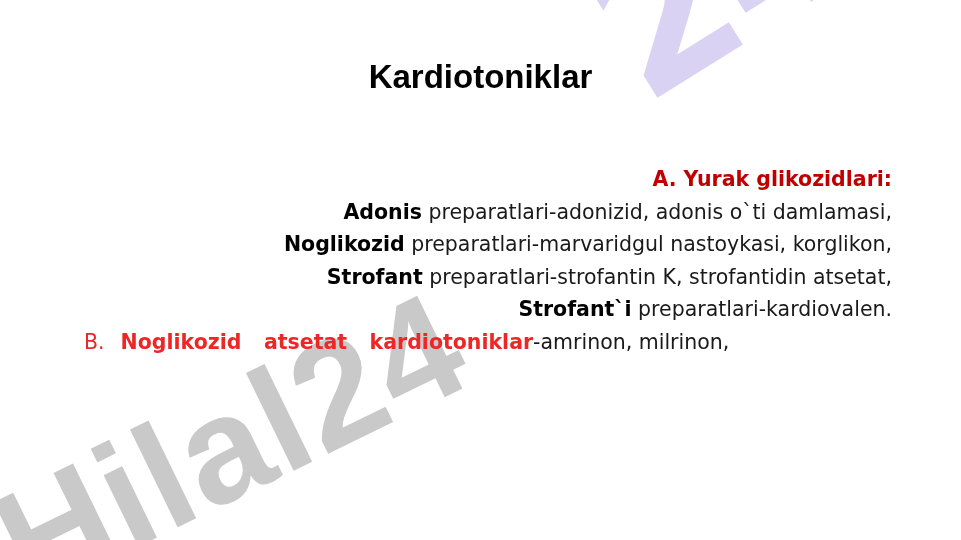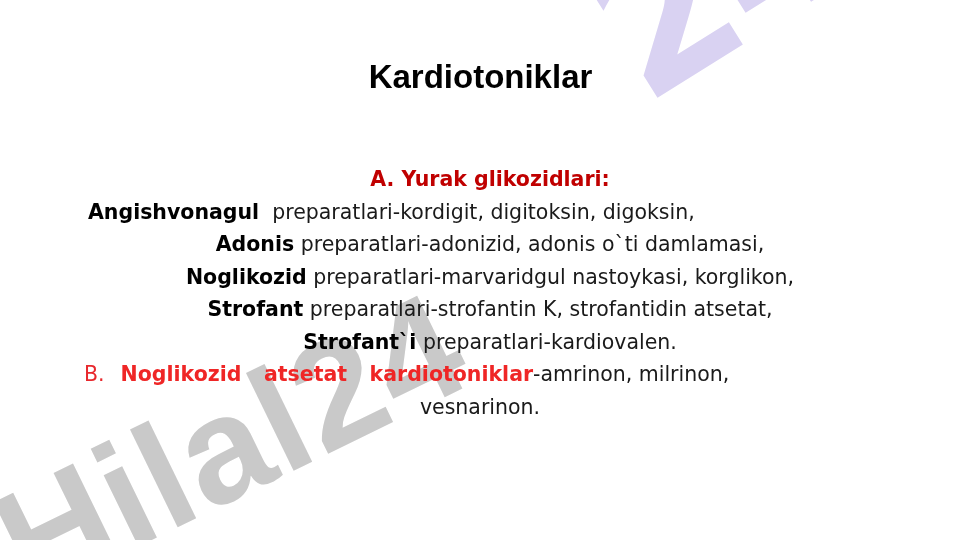--- a/index.html
+++ b/index.html
@@ -87,21 +87,21 @@
     font-size: 20.5px;
     line-height: 32.5px;
     color: #1a1a1a;
   }
   .para {
     margin: 0;
     padding: 0;
     text-align: justify;
     text-justify: inter-word;
   }
-  .para.noj { text-align: center; }
+  .para.noj { text-align: right; }
   .ind {
     display: inline-block;
     width: 20px;
   }
   .ind-sm {
     display: inline-block;
     width: 16px;
   }
   b.bold { font-weight: 700; color: #000000; }
   .red-head {
@@ -128,29 +128,27 @@
     <div id="wm-24">24</div>
     <div id="wm-diag">Hilal24</div>
   </div>
 
   <div id="title">Kardiotoniklar</div>
 
   <div id="body-block">
 
     <p class="para noj"><span class="ind"></span><span class="red-head">A. Yurak glikozidlari:</span></p>
 
-    <p class="para"><span class="ind"></span><b class="bold">Angishvonagul</b>&nbsp; <span class="blk">preparatlari-kordigit,   digitoksin,   digoksin,</span></p>
 
 
     <p class="para noj"><span class="ind"></span><b class="bold">Adonis</b><span class="blk"> preparatlari-adonizid, adonis o`ti damlamasi,</span></p>
 
     <p class="para noj"><span class="ind"></span><b class="bold">Noglikozid</b><span class="blk"> preparatlari-marvaridgul nastoykasi, korglikon,</span></p>
 
     <p class="para noj"><span class="ind"></span><b class="bold">Strofant</b><span class="blk"> preparatlari-strofantin K, strofantidin atsetat,</span></p>
 
     <p class="para noj"><span class="ind"></span><b class="bold">Strofant`i</b><span class="blk"> preparatlari-kardiovalen.</span></p>
 
     <p class="para"><span class="ind-sm"></span><span class="red-b-letter">B.</span><span class="red-bold">Noglikozid</span> <span class="red-bold">atsetat</span> <span class="red-bold">kardiotoniklar</span><span class="blk">-amrinon,</span> <span class="blk">milrinon,</span></p>
 
-    <p class="para noj"><span class="blk">vesnarinon.</span></p>
 
   </div>
 </div>
 
 </body></html>

